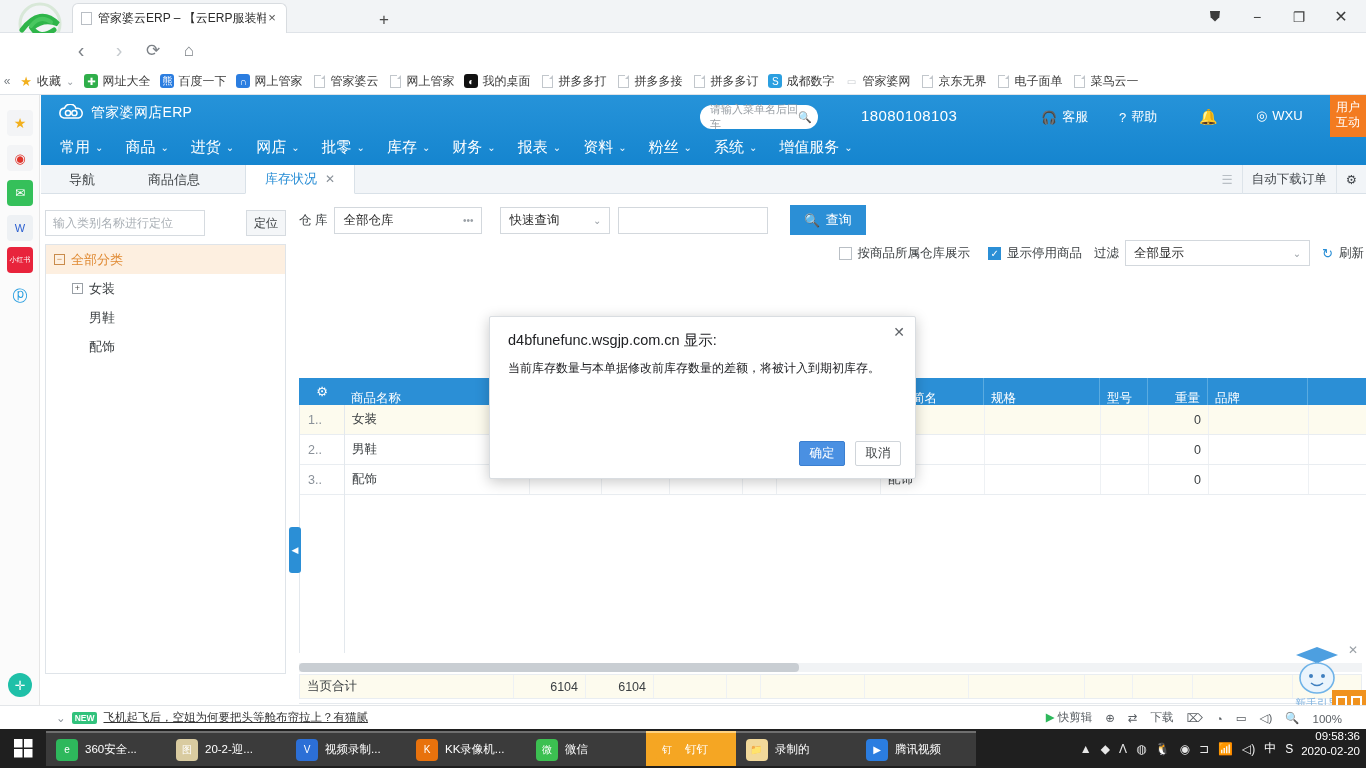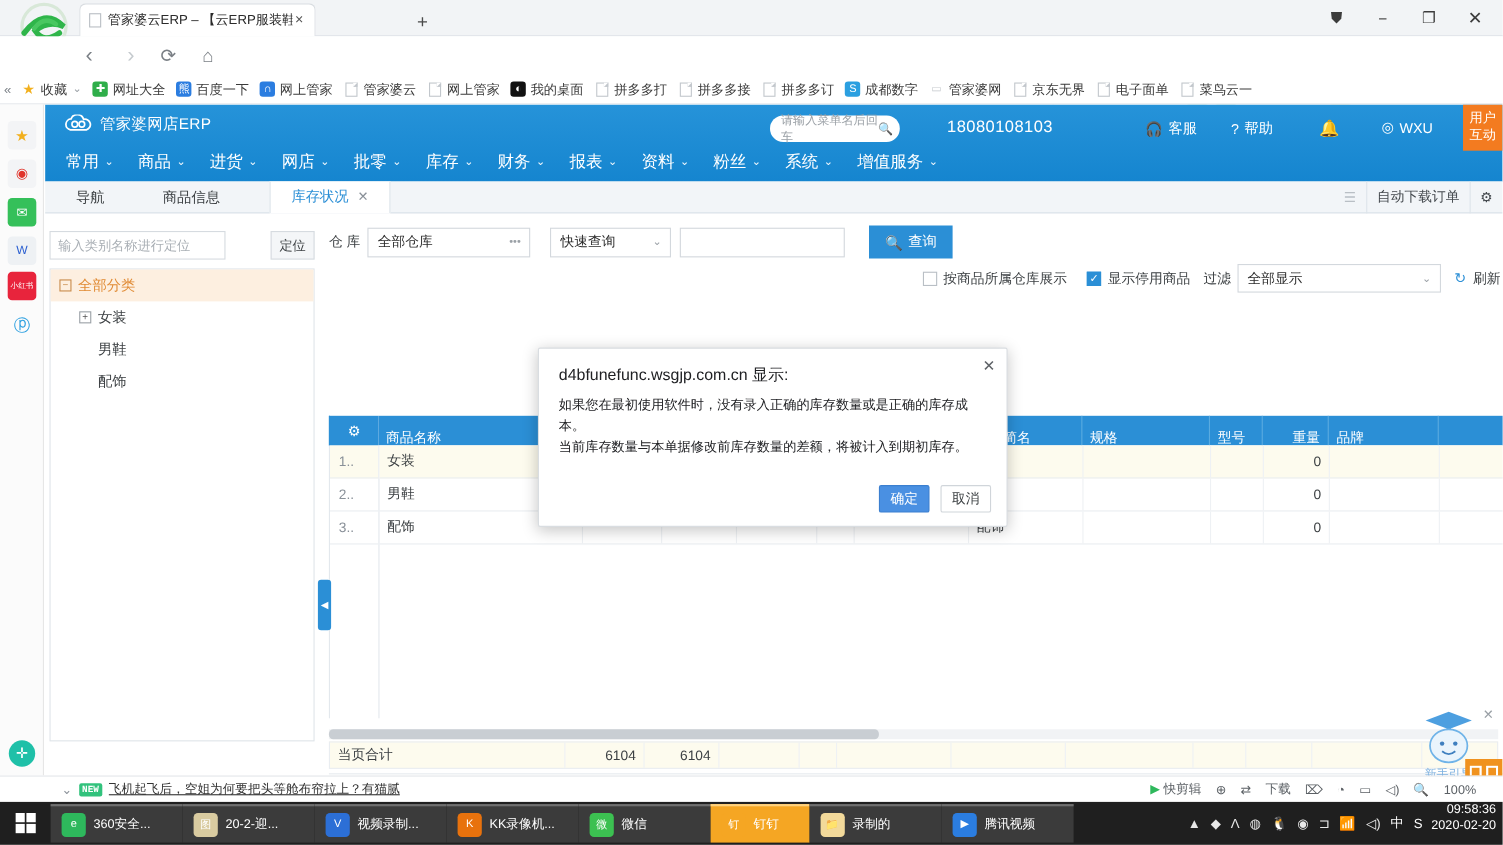--- a/index.html
+++ b/index.html
@@ -181,21 +181,21 @@
   #guide { position:absolute; right:12px; top:548px; width:74px; z-index:30; text-align:center; }
   #guide .gx { position:absolute; right:-4px; top:0px; font-size:12px; color:#9aa0a6; }
   #guide .glbl { font-size:11px; color:#7fb2e0; margin-top:-2px; }
   #qrwidget { position:absolute; right:0px; top:595px; width:34px; height:100px; z-index:31;
               background:#f0921e; display:flex; align-items:center; justify-content:center; }
 
   
   #statusbar { position:absolute; left:0; top:705px; width:1366px; height:24px; background:#fff;
                border-top:1px solid #e3e6e9; display:flex; align-items:center; font-size:11.5px; color:#4a4a4a;}
   #statusbar .newbadge { background:#31c27c; color:#fff; font-size:8.5px; padding:1px 3px; margin:0 6px;
-                         border-radius:2px; font-weight:bold;font-family:Liberation Mono, monospace;}
+                         border-radius:2px; font-weight:bold;}
   #statusbar .news { text-decoration:underline; color:#333; }
   #statusbar .right { margin-left:auto; display:flex; align-items:flex-end; gap:13px; padding-right:24px;
                       color:#5b6065; }
 
   
   #taskbar { position:absolute; left:0; top:729px; width:1366px; height:39px; background:#1f1f1f; display:flex; }
   #startbtn { width:46px; height:39px; display:flex; align-items:center; justify-content:center; }
   .tbitem { height:35px; margin-top:2px; display:flex; align-items:center; gap:7px; padding:0 10px;
             color:#fff; font-size:11.5px; background:#3b3b3b; border-top:2px solid #6f6f6f; min-width:120px;}
   .tbitem .tic { width:22px; height:22px; border-radius:4px; display:flex; align-items:center;
@@ -631,21 +631,20 @@
       <rect x="21" y="21" width="4" height="4" fill="#fff"></rect>
     </svg>
 
   </div>
 </div>
 
 <div id="dialog">
   <div class="dtitle">d4bfunefunc.wsgjp.com.cn 显示:</div>
   <div class="dclose">✕</div>
   <div class="dbody">
-    <div>如果您在最初使用软件时，没有录入正确的库存数量或是正确的库存成本。</div>
     <div>当前库存数量与本单据修改前库存数量的差额，将被计入到期初库存。</div>
   </div>
   <div class="dbtns">
     <div class="dok">确定</div>
     <div class="dcancel">取消</div>
   </div>
 </div>
 
 <div id="statusbar">
   <span style="margin-left:56px;color:#8a9199;">⌄</span>

